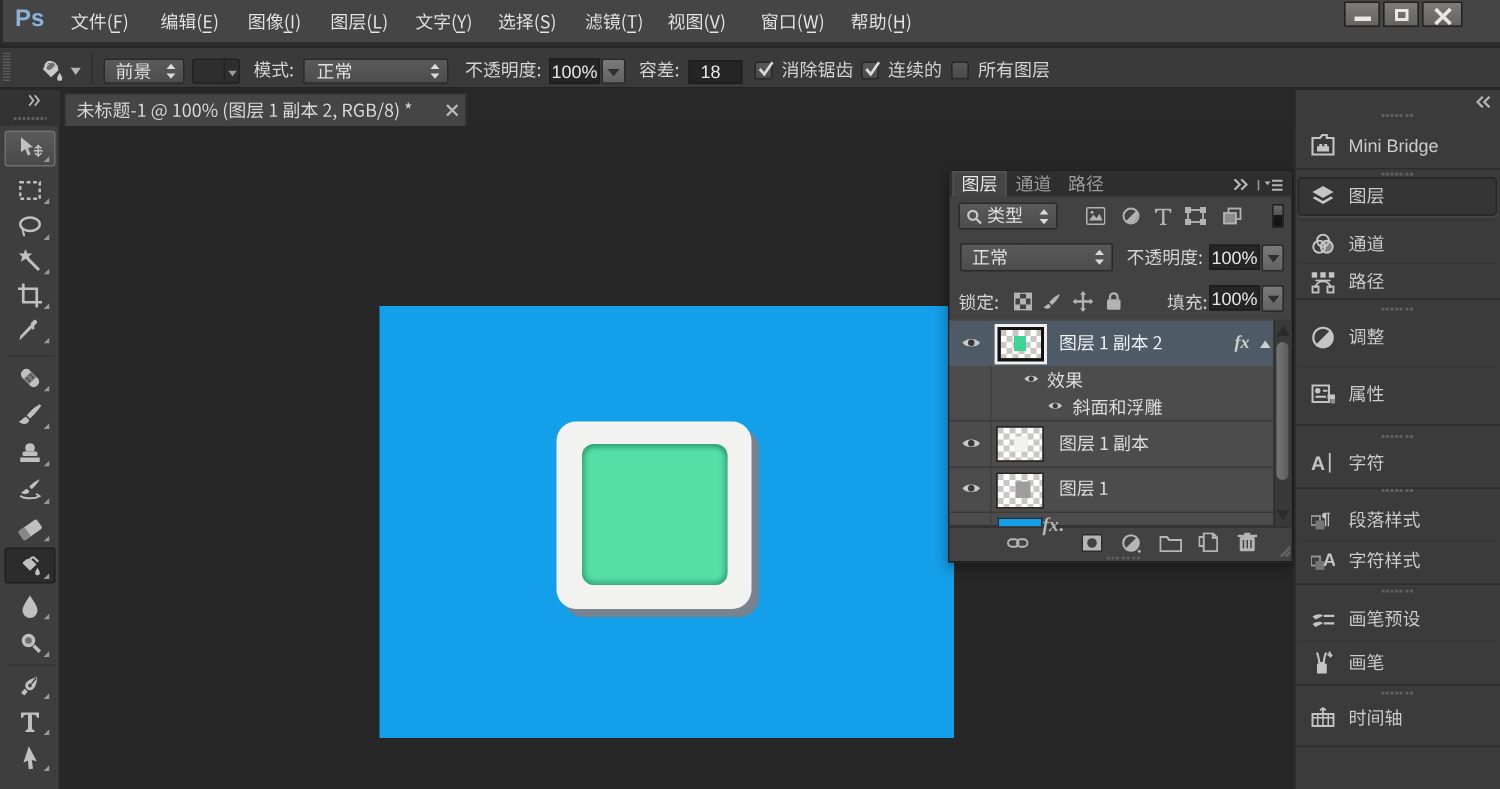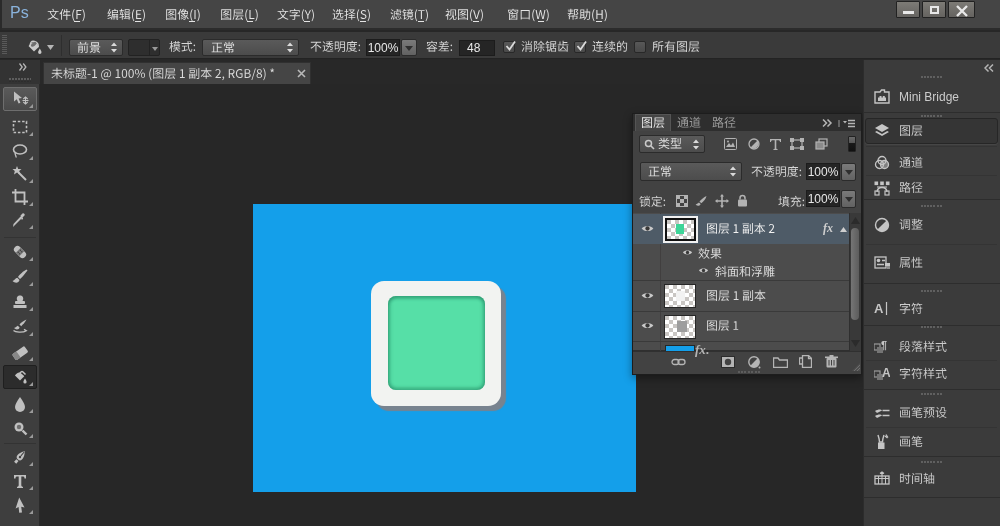--- a/index.html
+++ b/index.html
@@ -105,21 +105,21 @@
       <path id="c753b" d="M92 -775V-704H910V-775ZM257 -592V-142H739V-592ZM321 -338H463V-206H321ZM530 -338H673V-206H530ZM321 -529H463V-398H321ZM530 -529H673V-398H530ZM90 -526V29H836V76H911V-533H836V-41H167V-526Z"></path>
       <path id="c7b14" d="M58 -159 65 -93 426 -124V-44C426 47 457 71 570 71C595 71 773 71 799 71C894 71 917 38 928 -78C906 -83 876 -94 859 -106C852 -14 844 4 795 4C756 4 604 4 574 4C512 4 501 -5 501 -44V-131L944 -169L937 -234L501 -197V-302L853 -332L846 -394L501 -365V-456C630 -470 753 -489 849 -512L807 -573C646 -533 367 -503 127 -488C134 -471 143 -444 145 -426C235 -431 332 -439 426 -448V-358L107 -331L114 -268L426 -295V-190ZM184 -845C153 -744 99 -645 36 -579C54 -569 85 -549 100 -538C133 -577 165 -626 194 -681H245C271 -634 297 -577 308 -541L374 -566C364 -597 343 -641 321 -681H476V-745H224C236 -772 247 -799 257 -827ZM578 -845C549 -746 495 -653 429 -592C447 -582 479 -561 493 -549C527 -584 560 -630 589 -681H661C683 -643 706 -599 715 -568L781 -592C773 -617 756 -650 737 -681H935V-745H620C632 -772 642 -799 651 -827Z"></path>
       <path id="c9884" d="M670 -495V-295C670 -192 647 -57 410 21C427 35 447 60 456 75C710 -18 741 -168 741 -294V-495ZM725 -88C788 -38 869 34 908 79L960 26C920 -17 837 -86 775 -134ZM88 -608C149 -567 227 -512 282 -470H38V-403H203V-10C203 3 199 6 184 7C170 7 124 7 72 6C83 27 93 57 96 78C165 78 210 77 238 65C267 53 275 32 275 -8V-403H382C364 -349 344 -294 326 -256L383 -241C410 -295 441 -383 467 -460L420 -473L409 -470H341L361 -496C338 -514 306 -538 270 -562C329 -615 394 -692 437 -764L391 -796L378 -792H59V-725H328C297 -680 256 -631 218 -598L129 -656ZM500 -628V-152H570V-559H846V-154H919V-628H724L759 -728H959V-796H464V-728H677C670 -695 661 -659 652 -628Z"></path>
       <path id="c8bbe" d="M122 -776C175 -729 242 -662 273 -619L324 -672C292 -713 225 -778 171 -822ZM43 -526V-454H184V-95C184 -49 153 -16 134 -4C148 11 168 42 175 60C190 40 217 20 395 -112C386 -127 374 -155 368 -175L257 -94V-526ZM491 -804V-693C491 -619 469 -536 337 -476C351 -464 377 -435 386 -420C530 -489 562 -597 562 -691V-734H739V-573C739 -497 753 -469 823 -469C834 -469 883 -469 898 -469C918 -469 939 -470 951 -474C948 -491 946 -520 944 -539C932 -536 911 -534 897 -534C884 -534 839 -534 828 -534C812 -534 810 -543 810 -572V-804ZM805 -328C769 -248 715 -182 649 -129C582 -184 529 -251 493 -328ZM384 -398V-328H436L422 -323C462 -231 519 -151 590 -86C515 -38 429 -5 341 15C355 31 371 61 377 80C474 54 566 16 647 -39C723 17 814 58 917 83C926 62 947 32 963 16C867 -4 781 -39 708 -86C793 -160 861 -256 901 -381L855 -401L842 -398Z"></path>
       <path id="c65f6" d="M474 -452C527 -375 595 -269 627 -208L693 -246C659 -307 590 -409 536 -485ZM324 -402V-174H153V-402ZM324 -469H153V-688H324ZM81 -756V-25H153V-106H394V-756ZM764 -835V-640H440V-566H764V-33C764 -13 756 -6 736 -6C714 -4 640 -4 562 -7C573 15 585 49 590 70C690 70 754 69 790 56C826 44 840 22 840 -33V-566H962V-640H840V-835Z"></path>
       <path id="c95f4" d="M91 -615V80H168V-615ZM106 -791C152 -747 204 -684 227 -644L289 -684C265 -726 211 -785 164 -827ZM379 -295H619V-160H379ZM379 -491H619V-358H379ZM311 -554V-98H690V-554ZM352 -784V-713H836V-11C836 2 832 6 819 7C806 7 765 8 723 6C733 25 743 57 747 75C808 75 851 75 878 63C904 50 913 31 913 -11V-784Z"></path>
       <path id="c8f74" d="M531 -277H663V-44H531ZM531 -344V-559H663V-344ZM860 -277V-44H732V-277ZM860 -344H732V-559H860ZM660 -839V-627H463V80H531V24H860V74H930V-627H735V-839ZM84 -332C93 -340 123 -346 158 -346H255V-203L44 -167L60 -94L255 -132V75H322V-146L427 -167L423 -233L322 -215V-346H418V-414H322V-569H255V-414H151C180 -484 209 -567 233 -654H417V-724H251C259 -758 267 -792 273 -825L200 -840C195 -802 187 -762 179 -724H52V-654H162C141 -572 119 -504 109 -479C92 -435 78 -403 61 -398C69 -380 81 -346 84 -332Z"></path>
     </defs>
   </svg>
 <div class="abs" style="left:0;top:0;width:1000px;height:30px;background:#454545;border-bottom:2px solid #2c2c2c"></div>
-<div class="abs" style="left:10px;top:4px;font-size:16px;font-weight:normal;color:#8ab3dc;letter-spacing:0px">Ps</div>
+<div class="abs" style="left:10px;top:4px;font-size:16px;font-weight:bold;color:#8ab3dc;letter-spacing:0px">Ps</div>
 <svg class="tr " style="left:47.0px;top:5.1px" width="39" height="18" viewBox="0 -1160 3228 1500" fill="#e4e4e4">
     <use href="#c6587" x="0"></use>
     <use href="#c4ef6" x="1000"></use>
     <use href="#c28" x="2000"></use>
     <use href="#c46" x="2338"></use>
     <use href="#c29" x="2890"></use>
   </svg>
 <div class="abs" style="left:74px;top:21px;width:6px;height:1px;background:#e4e4e4"></div>
 <svg class="tr " style="left:107.0px;top:5.1px" width="39" height="18" viewBox="0 -1160 3265 1500" fill="#e4e4e4">
     <use href="#c7f16" x="0"></use>
@@ -264,21 +264,21 @@
 <div class="abs" style="left:366px;top:39px;width:34px;height:17px;background:#252525;border:1px solid #1c1c1c;color:#e8e8e8;text-align:center;line-height:16px">100%</div>
 <div class="abs" style="left:401px;top:39px;width:16px;height:17px;background:linear-gradient(#7a7a7a,#626262);border:1px solid #2b2b2b;border-radius:2px"></div>
 <svg class="abs" style="left:405px;top:46px" width="8" height="5" viewBox="0 0 8 5">
     <path d="M0 0 h8 l-4 5Z" fill="#2f2f2f"></path>
   </svg>
 <svg class="tr " style="left:426.0px;top:37.1px" width="27" height="18" viewBox="0 -1160 2278 1500" fill="#d6d6d6">
     <use href="#c5bb9" x="0"></use>
     <use href="#c5dee" x="1000"></use>
     <use href="#c3a" x="2000"></use>
   </svg>
-<div class="abs" style="left:459px;top:40px;width:36px;height:16px;background:#252525;border:1px solid #1c1c1c;color:#e8e8e8;padding-left:7px;line-height:15px">48</div>
+<div class="abs" style="left:459px;top:40px;width:36px;height:16px;background:#252525;border:1px solid #1c1c1c;color:#e8e8e8;padding-left:7px;line-height:15px">18</div>
 <div class="abs" style="left:503px;top:41px;width:12px;height:12px;background:linear-gradient(#585858,#4a4a4a);border:1px solid #282828;border-radius:2px"></div>
 <svg class="abs" style="left:504px;top:40px" width="13" height="13" viewBox="0 0 13 13">
     <path d="M2.5 6 L5.5 9.5 L11 1.5" stroke="#dadada" stroke-width="1.8" fill="none"></path>
   </svg>
 <svg class="tr " style="left:521.0px;top:37.1px" width="48" height="18" viewBox="0 -1160 4000 1500" fill="#d6d6d6">
     <use href="#c6d88" x="0"></use>
     <use href="#c9664" x="1000"></use>
     <use href="#c952f" x="2000"></use>
     <use href="#c9f7f" x="3000"></use>
   </svg>

